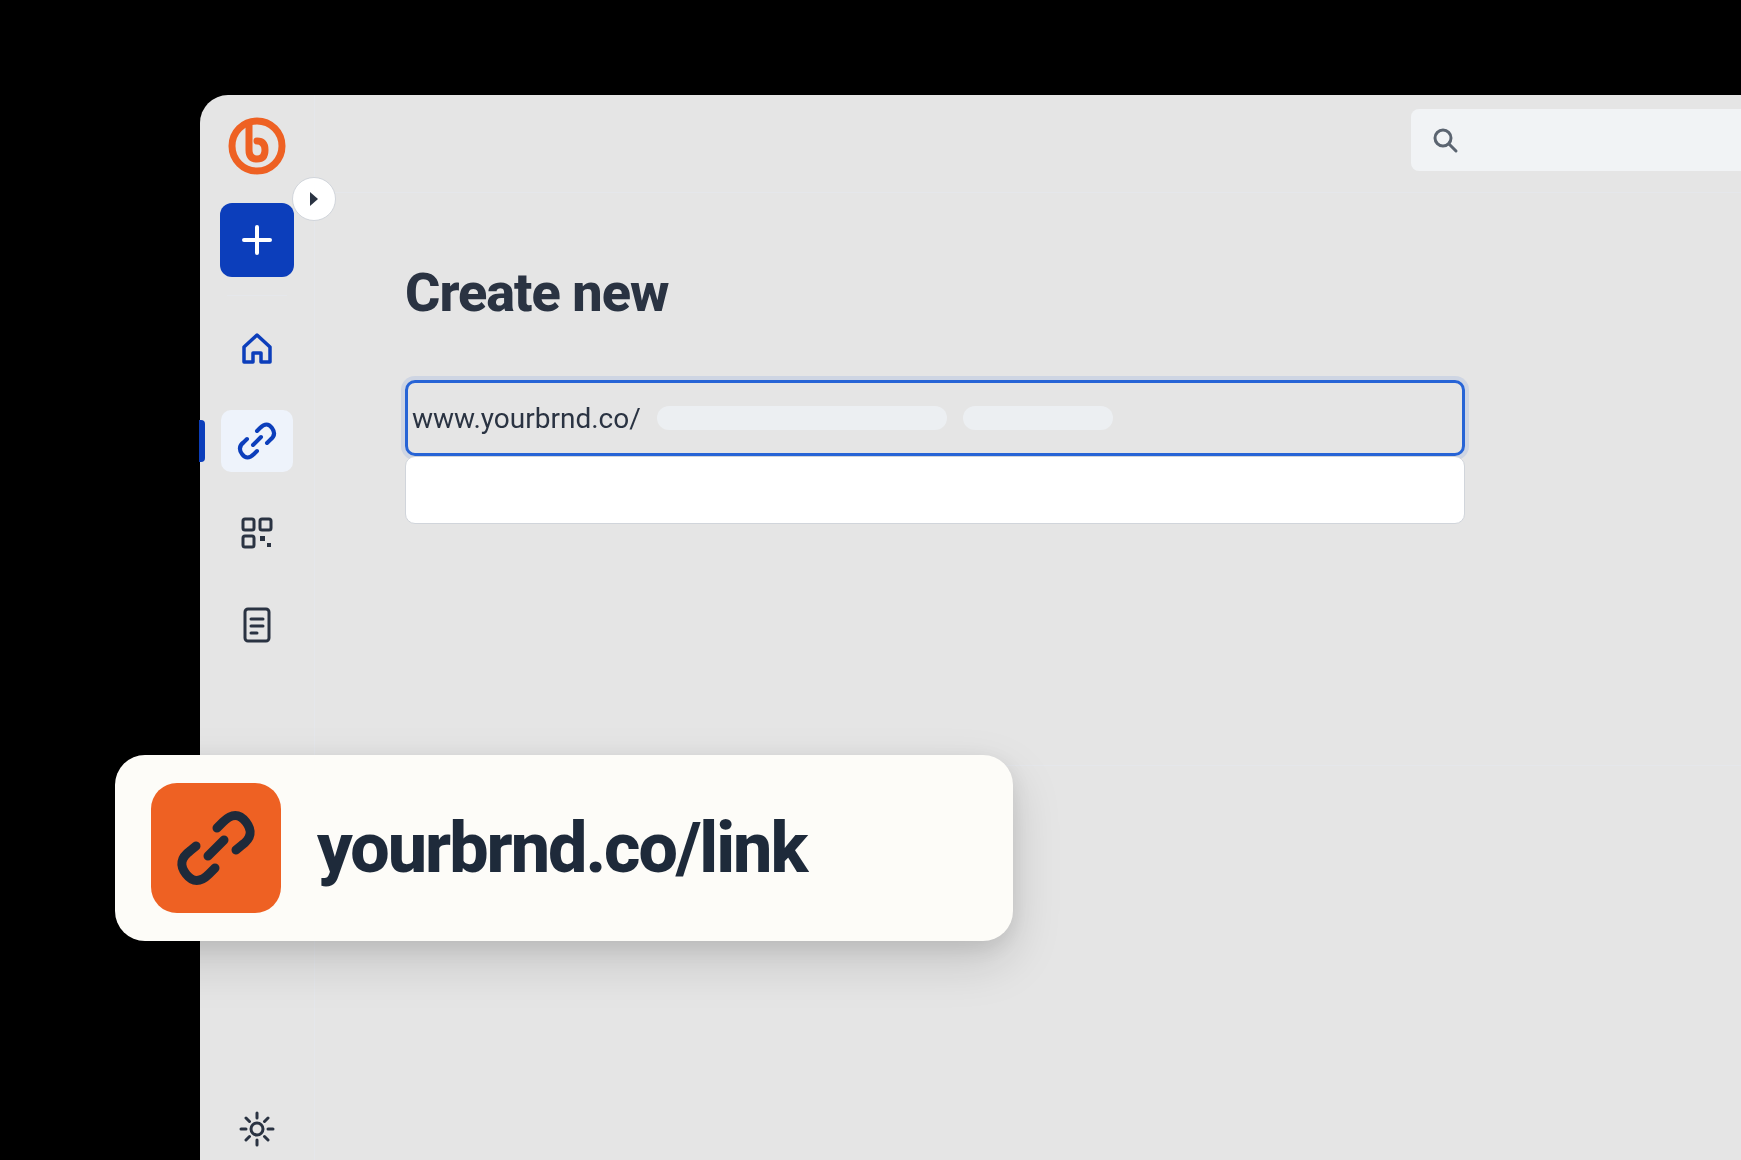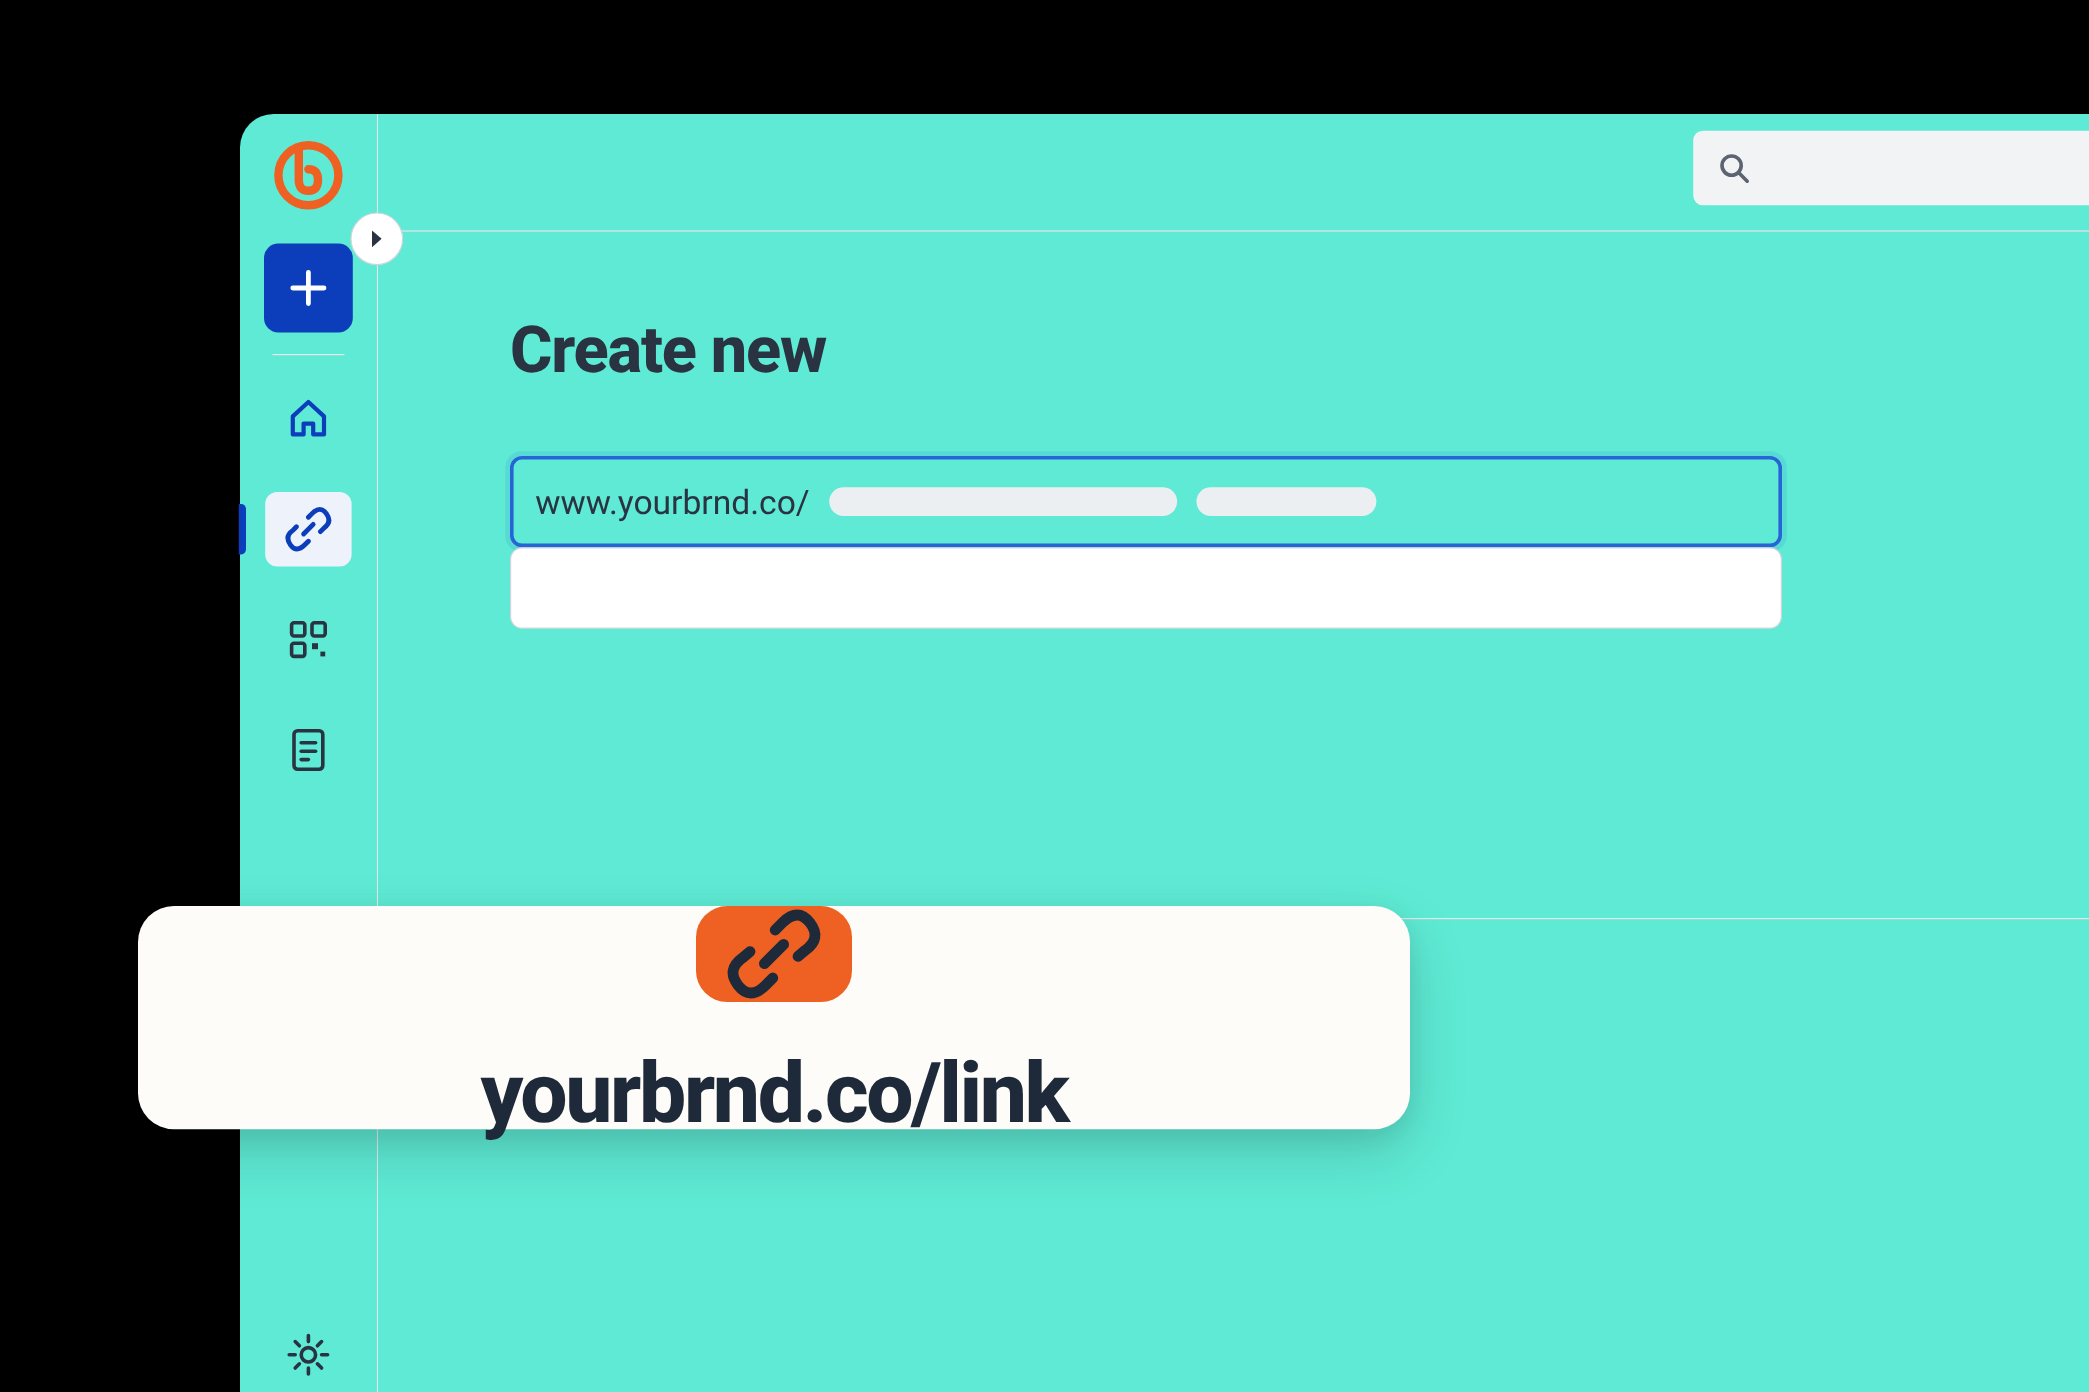--- a/index.html
+++ b/index.html
@@ -16,26 +16,25 @@
       overflow: hidden;
       position: relative;
     }
     
     .app-window {
       position: absolute;
       left: 200px;
       top: 95px;
       right: 0;
       bottom: 0;
-      background: #5eead4;
+      background: #e5e5e5;
       border-radius: 28px 0 0 0;
       box-shadow: 0 20px 60px rgba(0,0,0,0.3);
       display: flex;
       overflow: visible;
-      gap: 20px;
     }
     
     .sidebar-rail {
       width: 115px;
       border-right: 1px solid #e5e7eb;
       display: flex;
       flex-direction: column;
       align-items: center;
       padding-top: 22px;
       position: relative;
@@ -165,21 +164,21 @@
     
     .destination-input {
       width: 100%;
       max-width: 1060px;
       height: 76px;
       border: 3px solid #2764d6;
       border-radius: 10px;
       box-shadow: 0 0 0 4px rgba(39,100,214,0.12);
       display: flex;
       align-items: center;
-      padding: 0 18px;
+      padding: 0 4px;
       font-size: 28px;
       color: #2a3342;
       gap: 16px;
     }
     
     .placeholder-pill {
       height: 24px;
       background: #eceff2;
       border-radius: 14px;
     }
@@ -199,31 +198,30 @@
       right: 0;
       top: 670px;
       height: 1px;
       background: #e5e7eb;
     }
     
     .short-link-card {
       position: absolute;
       left: 115px;
       top: 755px;
-      width: 1060px;
+      width: 898px;
       height: 186px;
       background: #fdfcf8;
       border-radius: 30px;
       box-shadow: 0 20px 50px rgba(0,0,0,0.15), 0 6px 20px rgba(0,0,0,0.08);
       display: flex;
       align-items: center;
       padding: 0 36px;
       gap: 36px;
       z-index: 10;
-      flex-direction: column;
     }
     
     .link-icon-box {
       width: 130px;
       height: 130px;
       background: #ee6123;
       border-radius: 26px;
       display: flex;
       align-items: center;
       justify-content: center;

